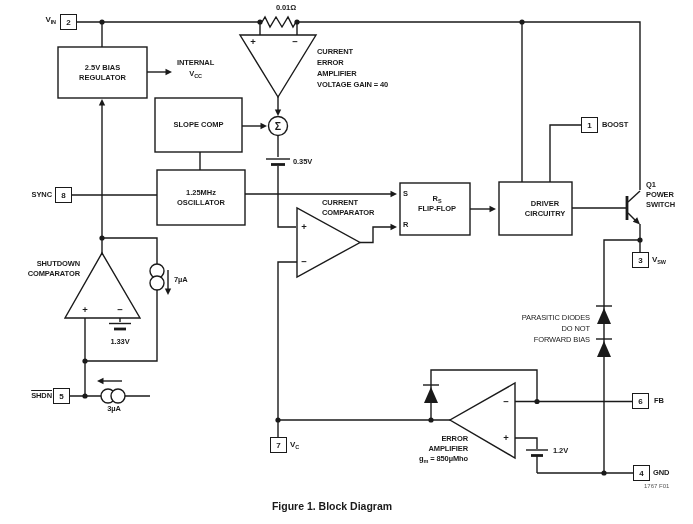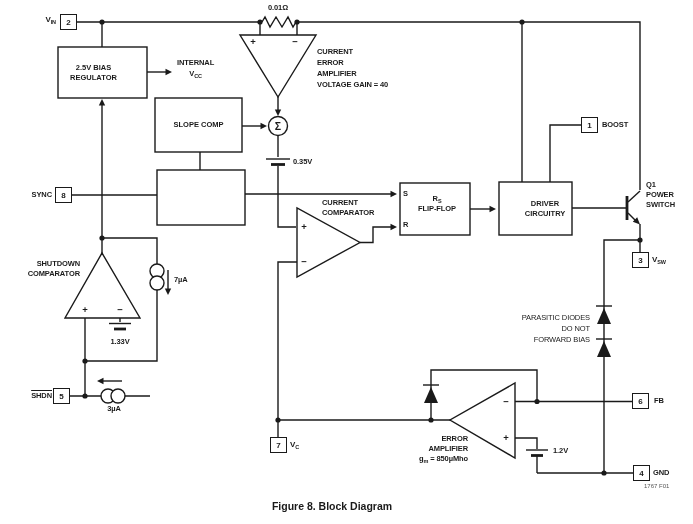--- a/index.html
+++ b/index.html
@@ -166,43 +166,47 @@
 
   <div class="lbl rt" style="left:34px;top:15px;width:22px;font-size:8px;"><span>V</span><sub>IN</sub></div>
   <div class="lbl rt" style="left:28px;top:190px;width:24px;">SYNC</div>
   <div class="lbl rt ovl" style="left:26px;top:391px;width:26px;">SHDN</div>
   <div class="lbl" style="left:602px;top:120px;">BOOST</div>
   <div class="lbl" style="left:652px;top:255px;font-size:8px;"><span>V</span><sub>SW</sub></div>
   <div class="lbl" style="left:654px;top:396px;">FB</div>
   <div class="lbl" style="left:653px;top:468px;">GND</div>
   <div class="lbl" style="left:290px;top:440px;font-size:8px;"><span>V</span><sub>C</sub></div>
 
-  <div class="box-lbl" style="left:49px;top:47px;width:89px;height:51px;">
+  <div class="box-lbl" style="left:58px;top:47px;width:89px;height:51px;">
     <div>2.5V BIAS</div>
       <div>REGULATOR</div>
   </div>
   <div class="box-lbl" style="left:155px;top:98px;width:87px;height:54px;">
     <div>SLOPE COMP</div>
+  </div>
+  <div class="box-lbl" style="left:157px;top:170px;width:88px;height:55px;">
+    <div>1.25MHz</div>
+      <div>OSCILLATOR</div>
   </div>
   <div class="box-lbl" style="left:499px;top:182px;width:92px;height:53px;">
     <div>DRIVER</div>
       <div>CIRCUITRY</div>
   </div>
   <div class="lbl" style="left:403px;top:189px;">S</div>
   <div class="lbl" style="left:403px;top:220px;">R</div>
   <div class="lbl ctr" style="left:404px;top:194px;width:66px;white-space:normal;">
     <div><span>R</span><sub>S</sub></div>
     <div>FLIP-FLOP</div>
   </div>
 
   <div class="lbl lh11" style="left:177px;top:57px;text-align:center;">
     <div>INTERNAL</div>
     <div><span>V</span><sub>CC</sub></div>
   </div>
-  <div class="lbl ctr" style="left:258px;top:3px;width:40px;">0.01Ω</div>
+  <div class="lbl ctr" style="left:266px;top:3px;width:40px;">0.01Ω</div>
   <div class="lbl lh11" style="left:317px;top:46px;">
     <div>CURRENT</div>
       <div>ERROR</div>
     <div>AMPLIFIER</div>
       <div>VOLTAGE GAIN = 40</div>
   </div>
   <div class="sigma" style="left:269px;top:120px;">Σ</div>
   <div class="lbl" style="left:293px;top:157px;">0.35V</div>
   <div class="lbl" style="left:322px;top:198px;">
     <div>CURRENT</div>
@@ -234,16 +238,16 @@
 
   <div class="sign" style="left:247px;top:37px;">+</div>
   <div class="sign" style="left:289px;top:37px;">−</div>
   <div class="sign" style="left:298px;top:222px;">+</div>
   <div class="sign" style="left:298px;top:257px;">−</div>
   <div class="sign" style="left:79px;top:305px;">+</div>
   <div class="sign" style="left:114px;top:305px;">−</div>
   <div class="sign" style="left:500px;top:397px;">−</div>
   <div class="sign" style="left:500px;top:433px;">+</div>
 
-  <div class="caption ctr" style="left:232px;top:500px;width:200px;">Figure 8. Block Diagram</div>
+  <div class="caption ctr" style="left:232px;top:500px;width:200px;">Figure 1. Block Diagram</div>
   <div class="docref" style="left:644px;top:483px;">1767 F01</div>
 
 </div>
 
 </body></html>

